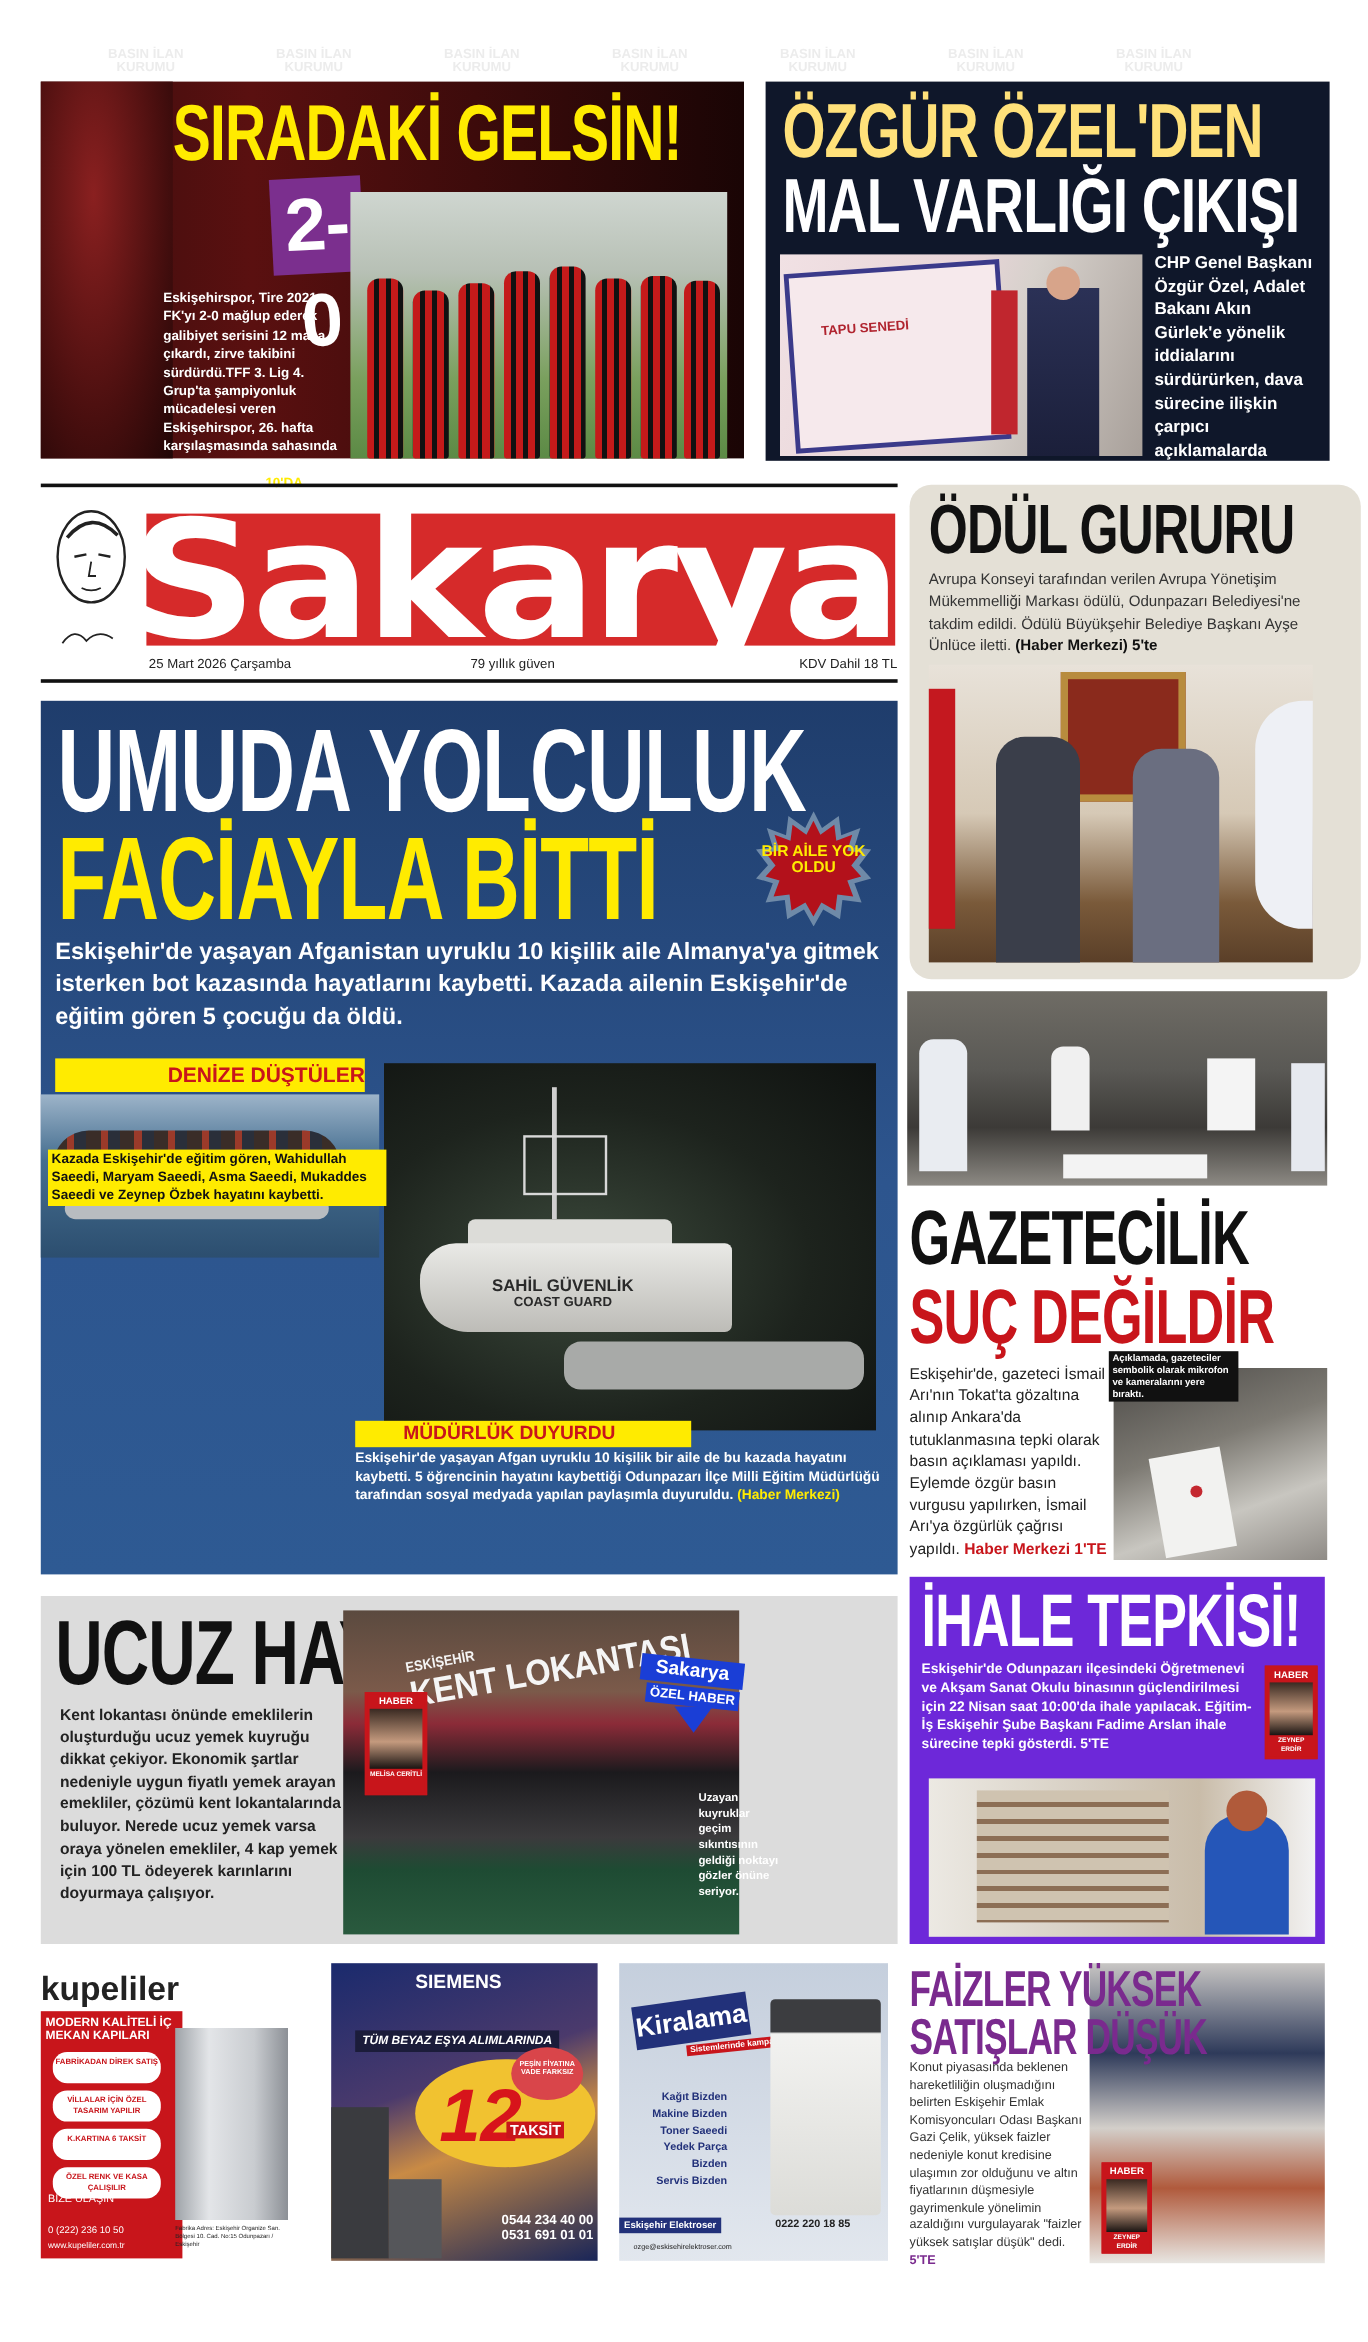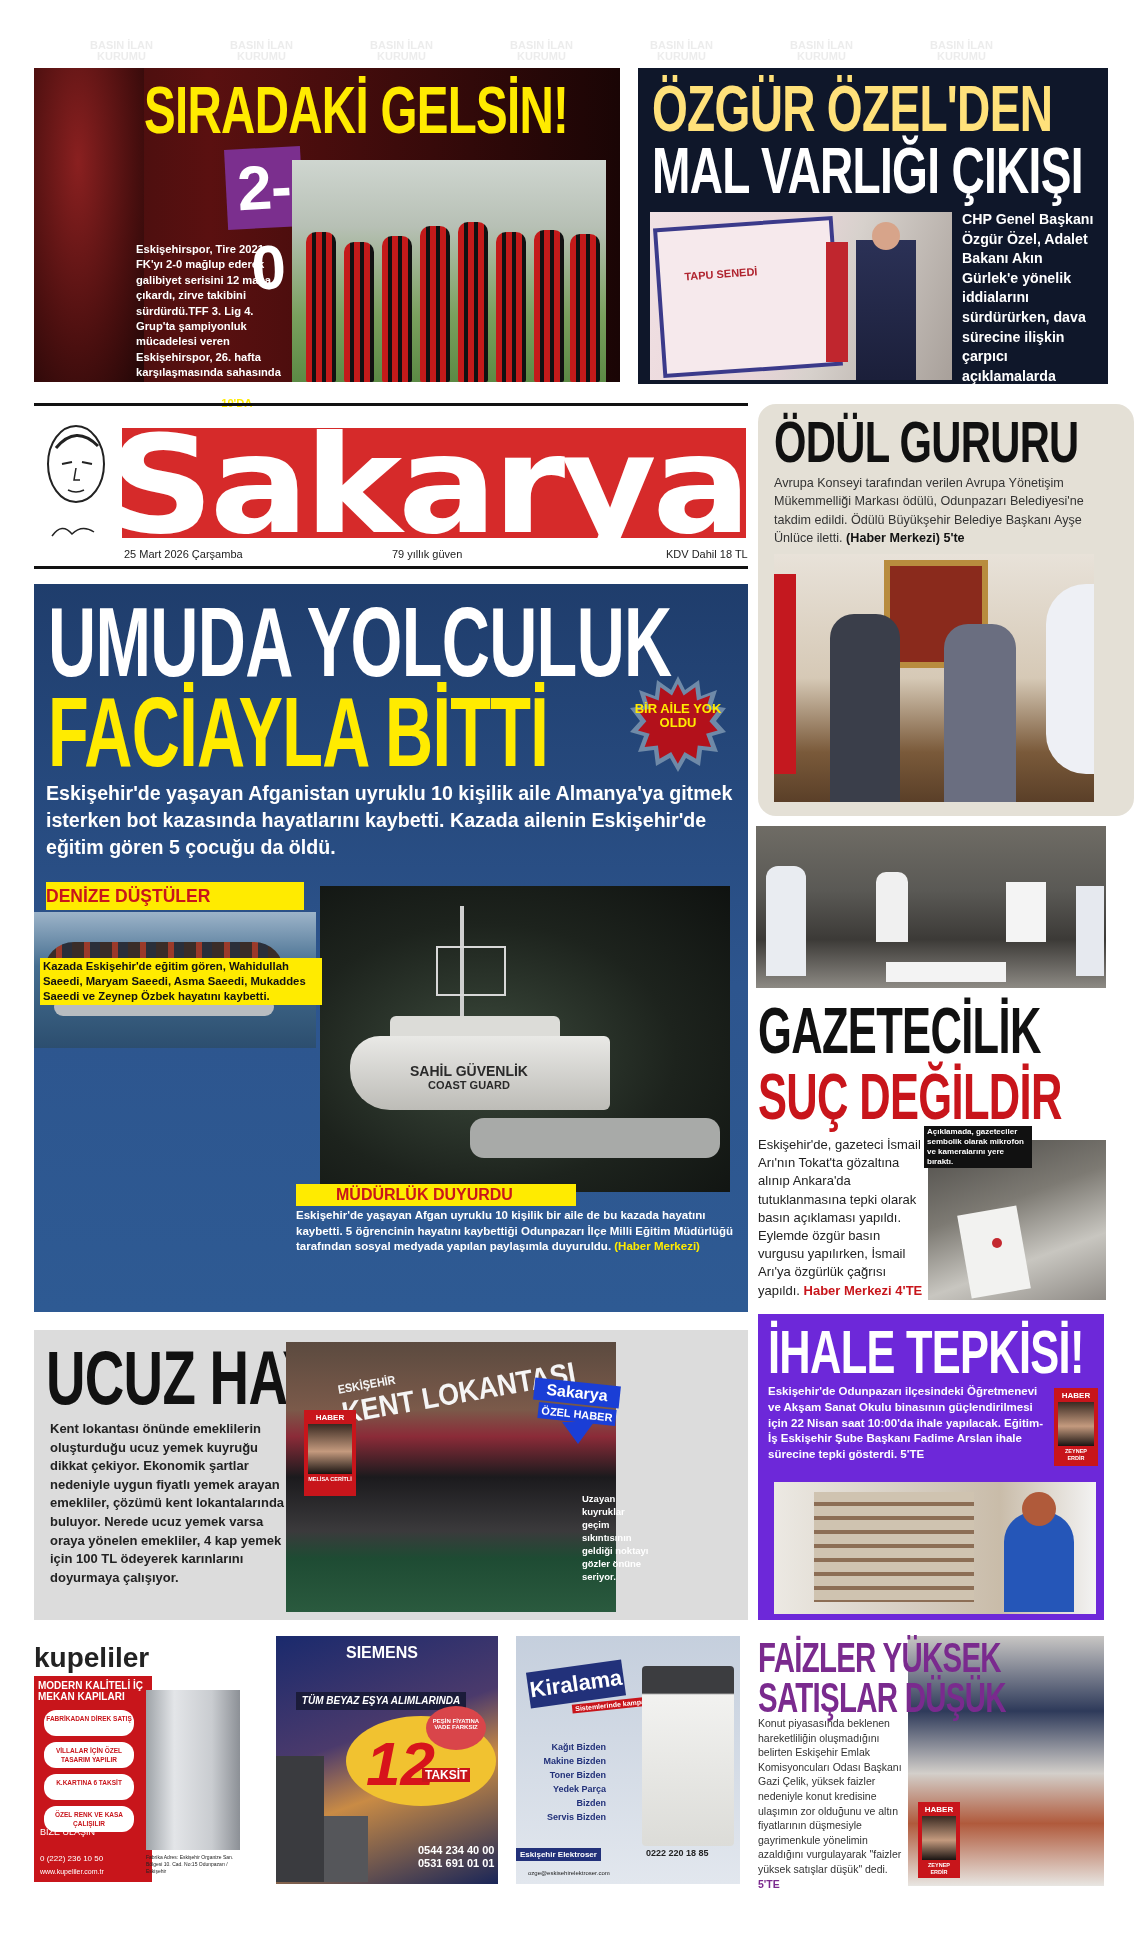--- a/index.html
+++ b/index.html
@@ -35,21 +35,21 @@
   #odul-body{left:16px;top:70px;width:320px;color:#333;font-size:12.6px;line-height:18.4px}
   #odul-body b{color:#111}
   #odul-photo{left:16px;top:150px;width:320px;height:248px;background:linear-gradient(180deg,#e8e2d9 0%,#d6c9b6 50%,#7a5a3a 80%,#5a3f28 100%)}
   
   #main{left:34px;top:584px;width:714px;height:728px;background:linear-gradient(180deg,#1f3d6c 0%,#2d558e 55%,#2e5a93 100%)}
   #main-t1{left:14px;top:2px;color:#fff;font-size:98px;white-space:nowrap;transform:scaleX(.68)}
   #main-t2{left:14px;top:92px;color:#ffeb00;font-size:98px;white-space:nowrap;transform:scaleX(.68)}
   #burst{left:596px;top:92px;width:96px;height:96px}
   #burst-text{left:0;top:26px;width:96px;text-align:center;color:#ffeb00;font-weight:bold;font-size:13px;line-height:14px}
   #main-deck{left:12px;top:196px;width:690px;color:#fff;font-size:19.6px;font-weight:bold;line-height:27px}
-  #deniz-head{left:12px;top:298px;width:258px;height:28px;background:#ffeb00;color:#c8151b;font-weight:bold;font-size:17.5px;text-align:left;line-height:28px}
+  #deniz-head{left:12px;top:298px;width:258px;height:28px;background:#ffeb00;color:#c8151b;font-weight:bold;font-size:17.5px;text-align:right;line-height:28px}
   #deniz-body{left:12px;top:328px;width:270px;color:#fff;font-size:11.5px;font-weight:bold;line-height:15.3px}
   #boat{left:286px;top:302px;width:410px;height:306px;background:radial-gradient(ellipse at 40% 55%,#3c4a3c 0%,#1d231d 55%,#0f1210 100%)}
   #boat-hull{left:30px;top:150px;width:260px;height:74px;background:linear-gradient(180deg,#e9e9e6,#bdbcb7);border-radius:30px 6px 6px 40px}
   #boat-cabin{left:70px;top:130px;width:170px;height:32px;background:#dcdcd8;border-radius:6px}
   #boat-label{left:64px;top:178px;color:#2a2a2a;font-weight:bold;font-size:14px;text-align:center;line-height:14px;width:170px}
   #boat-label small{font-size:11px;display:block}
   #raft{left:0;top:328px;width:282px;height:136px;background:linear-gradient(180deg,#9db4c9 0%,#456e90 40%,#2c4e6f 100%)}
   #names{left:6px;top:374px;width:282px;background:#ffeb00;color:#111;font-size:11.3px;font-weight:bold;line-height:15px;padding:1px 3px}
   #mud-head{left:262px;top:600px;width:280px;height:22px;background:#ffeb00;color:#c8151b;font-weight:bold;font-size:16px;line-height:22px;padding-left:40px}
   #mud-body{left:262px;top:624px;width:442px;color:#fff;font-size:11.5px;font-weight:bold;line-height:15.6px}
@@ -216,21 +216,21 @@
 <div id="protest" class="abs">
   <div class="abs" style="left:10px;top:40px;width:40px;height:110px;background:#e9ecf1;border-radius:12px 12px 0 0"></div>
   <div class="abs" style="left:120px;top:46px;width:32px;height:70px;background:#f0f0f0;border-radius:10px 10px 0 0"></div>
   <div class="abs" style="left:250px;top:56px;width:40px;height:60px;background:#f4f4f4"></div>
   <div class="abs" style="left:320px;top:60px;width:28px;height:90px;background:#e6e9ef"></div>
   <div class="abs" style="left:130px;top:136px;width:120px;height:20px;background:#f3f3f3"></div>
 </div>
 
 <div id="gaz-t1" class="abs cond">GAZETECİLİK</div>
 <div id="gaz-t2" class="abs cond">SUÇ DEĞİLDİR</div>
-<div id="gaz-body" class="abs"><span>Eskişehir'de, gazeteci İsmail Arı'nın Tokat'ta gözaltına alınıp Ankara'da tutuklanmasına tepki olarak basın açıklaması yapıldı.  Eylemde özgür basın vurgusu yapılırken, İsmail Arı'ya özgürlük çağrısı yapıldı.</span> <span class="ref">Haber Merkezi 4'TE</span></div>
+<div id="gaz-body" class="abs"><span>Eskişehir'de, gazeteci İsmail Arı'nın Tokat'ta gözaltına alınıp Ankara'da tutuklanmasına tepki olarak basın açıklaması yapıldı.  Eylemde özgür basın vurgusu yapılırken, İsmail Arı'ya özgürlük çağrısı yapıldı.</span> <span class="ref">Haber Merkezi 1'TE</span></div>
 <div id="gaz-photo" class="abs">
   <div class="abs" style="left:36px;top:70px;width:60px;height:84px;background:#f2f2f0;transform:rotate(-10deg)"></div>
   <div class="abs" style="left:64px;top:98px;width:10px;height:10px;border-radius:50%;background:#c4282f"></div>
 </div>
 <div id="gaz-cap" class="abs">Açıklamada, gazeteciler sembolik olarak mikrofon ve kameralarını yere bıraktı.</div>
 
 <div id="ucuz" class="abs">
   <div id="ucuz-t" class="abs cond">UCUZ HAYAT!</div>
   <div id="ucuz-body" class="abs">Kent lokantası önünde emeklilerin oluşturduğu ucuz yemek kuyruğu dikkat çekiyor. Ekonomik şartlar nedeniyle uygun fiyatlı yemek arayan emekliler, çözümü kent lokantalarında buluyor. Nerede ucuz yemek varsa oraya yönelen emekliler, 4 kap yemek için 100 TL ödeyerek karınlarını doyurmaya çalışıyor.</div>
   <div id="kent" class="abs">
@@ -291,21 +291,21 @@
   <div class="abs" style="left:48px;top:180px;width:44px;height:66px;background:#55565a"></div>
   <div class="abs" style="left:142px;top:208px;color:#fff;font-weight:bold;font-size:11px;line-height:13px"><span>0544 234 40 00</span><br><span>0531 691 01 01</span></div>
 </div>
 
 <div id="ad3" class="ad">
   <div id="ad3-banner" class="abs">Kiralama</div>
   <div class="abs" style="left:56px;top:64px;background:#c8151b;color:#fff;font-size:7px;font-weight:bold;padding:1px 3px;transform:rotate(-6deg)">Sistemlerinde kampanya</div>
   <div class="abs" style="left:10px;top:104px;width:80px;color:#22317a;font-weight:bold;font-size:9px;line-height:14px;text-align:right">
     <div>Kağıt Bizden</div>
       <div>Makine Bizden</div>
-      <div>Toner Bizden</div>
+      <div>Toner Saeedi</div>
       <div>Yedek Parça Bizden</div>
       <div>Servis Bizden</div>
   </div>
   <div id="ad3-copier" class="abs"></div>
   <div class="abs" style="left:0;top:212px;background:#22317a;color:#fff;font-size:8px;font-weight:bold;padding:2px 4px">Eskişehir Elektroser</div>
   <div class="abs" style="left:130px;top:212px;color:#222;font-weight:bold;font-size:9px">0222 220 18 85</div>
   <div class="abs" style="left:12px;top:234px;color:#222;font-size:6px">ozge@eskisehirelektroser.com</div>
 </div>
 
 <div id="faiz" class="abs">

